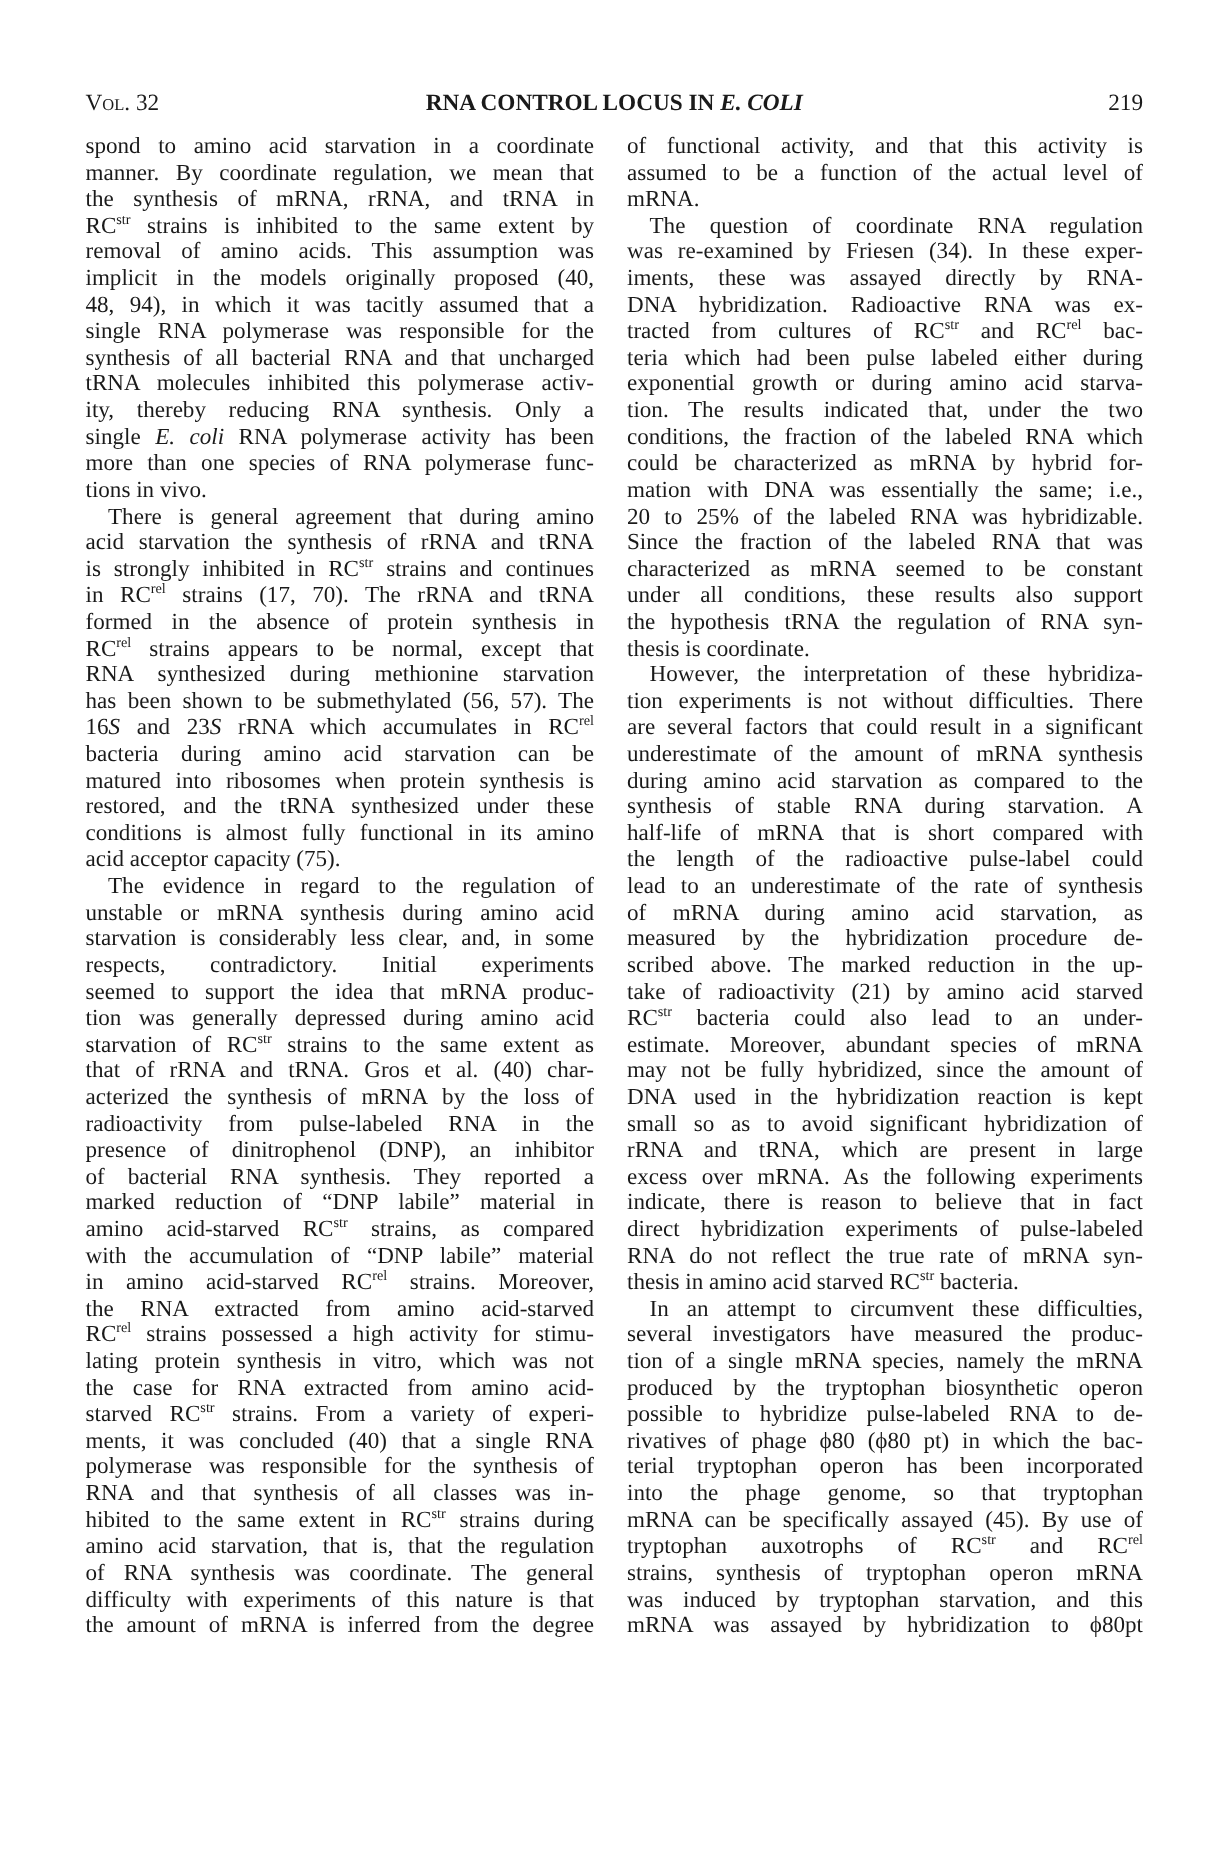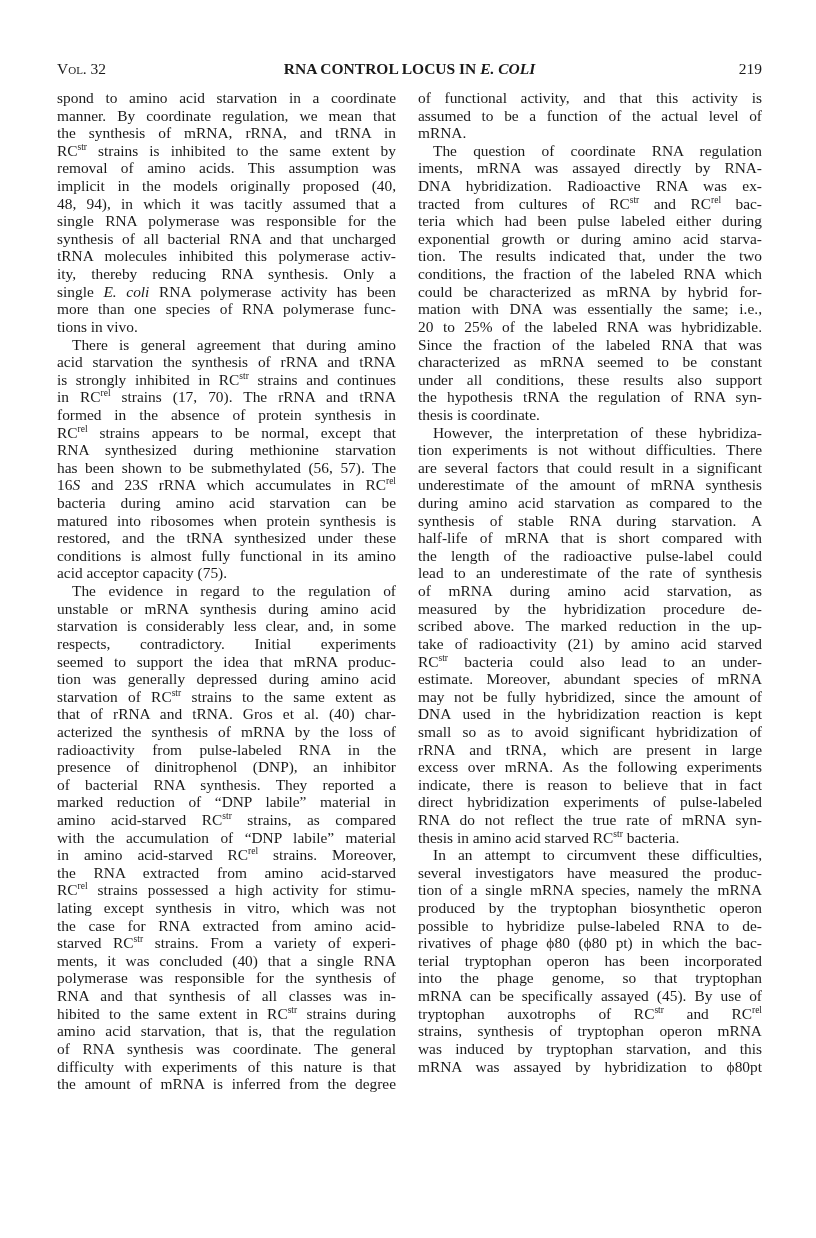--- a/index.html
+++ b/index.html
@@ -70,38 +70,39 @@
     <span class="line">acterized the synthesis of mRNA by the loss of</span>
     <span class="line">radioactivity from pulse-labeled RNA in the</span>
     <span class="line">presence of dinitrophenol (DNP), an inhibitor</span>
     <span class="line">of bacterial RNA synthesis. They reported a</span>
     <span class="line">marked reduction of “DNP labile” material in</span>
     <span class="line">amino acid-starved RC<sup>str</sup> strains, as compared</span>
     <span class="line">with the accumulation of “DNP labile” material</span>
     <span class="line">in amino acid-starved RC<sup>rel</sup> strains. Moreover,</span>
     <span class="line">the RNA extracted from amino acid-starved</span>
     <span class="line">RC<sup>rel</sup> strains possessed a high activity for stimu-</span>
-    <span class="line">lating except synthesis in vitro, which was not</span>
+    <span class="line">lating protein synthesis in vitro, which was not</span>
     <span class="line">the case for RNA extracted from amino acid-</span>
     <span class="line">starved RC<sup>str</sup> strains. From a variety of experi-</span>
     <span class="line">ments, it was concluded (40) that a single RNA</span>
     <span class="line">polymerase was responsible for the synthesis of</span>
     <span class="line">RNA and that synthesis of all classes was in-</span>
     <span class="line">hibited to the same extent in RC<sup>str</sup> strains during</span>
     <span class="line">amino acid starvation, that is, that the regulation</span>
     <span class="line">of RNA synthesis was coordinate. The general</span>
     <span class="line">difficulty with experiments of this nature is that</span>
     <span class="line">the amount of mRNA is inferred from the degree</span>
   </div>
 <div class="col right">
     <span class="line">of functional activity, and that this activity is</span>
     <span class="line">assumed to be a function of the actual level of</span>
     <span class="line last">mRNA.</span>
     <span class="line indent">The question of coordinate RNA regulation</span>
-    <span class="line">iments, mRNA was assayed directly by RNA-</span>
+    <span class="line">was re-examined by Friesen (34). In these exper-</span>
+    <span class="line">iments, these was assayed directly by RNA-</span>
     <span class="line">DNA hybridization. Radioactive RNA was ex-</span>
     <span class="line">tracted from cultures of RC<sup>str</sup> and RC<sup>rel</sup> bac-</span>
     <span class="line">teria which had been pulse labeled either during</span>
     <span class="line">exponential growth or during amino acid starva-</span>
     <span class="line">tion. The results indicated that, under the two</span>
     <span class="line">conditions, the fraction of the labeled RNA which</span>
     <span class="line">could be characterized as mRNA by hybrid for-</span>
     <span class="line">mation with DNA was essentially the same; i.e.,</span>
     <span class="line">20 to 25% of the labeled RNA was hybridizable.</span>
     <span class="line">Since the fraction of the labeled RNA that was</span>

